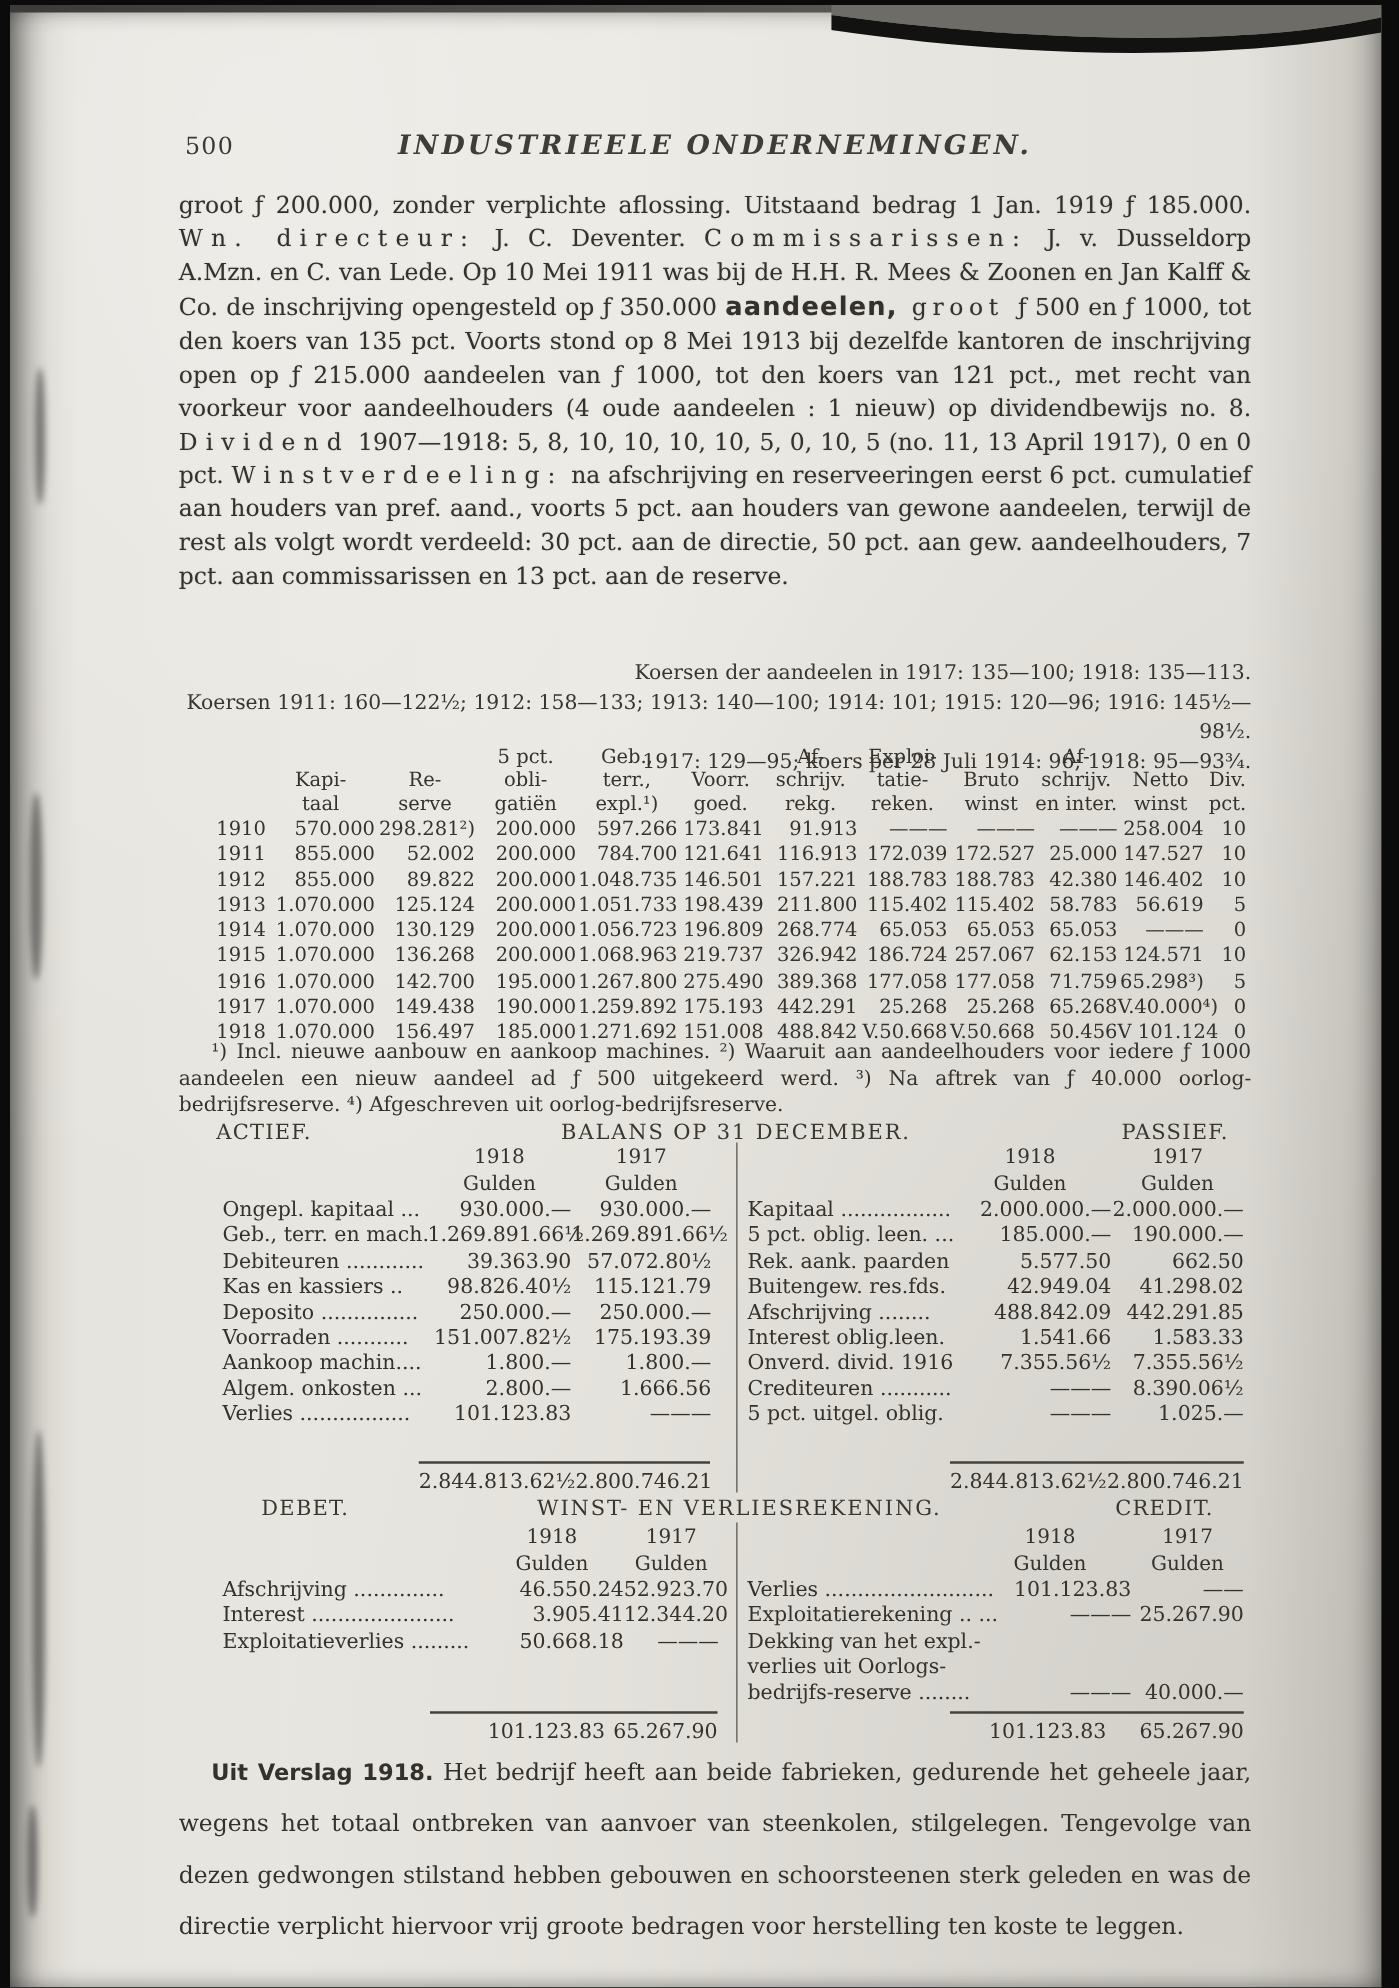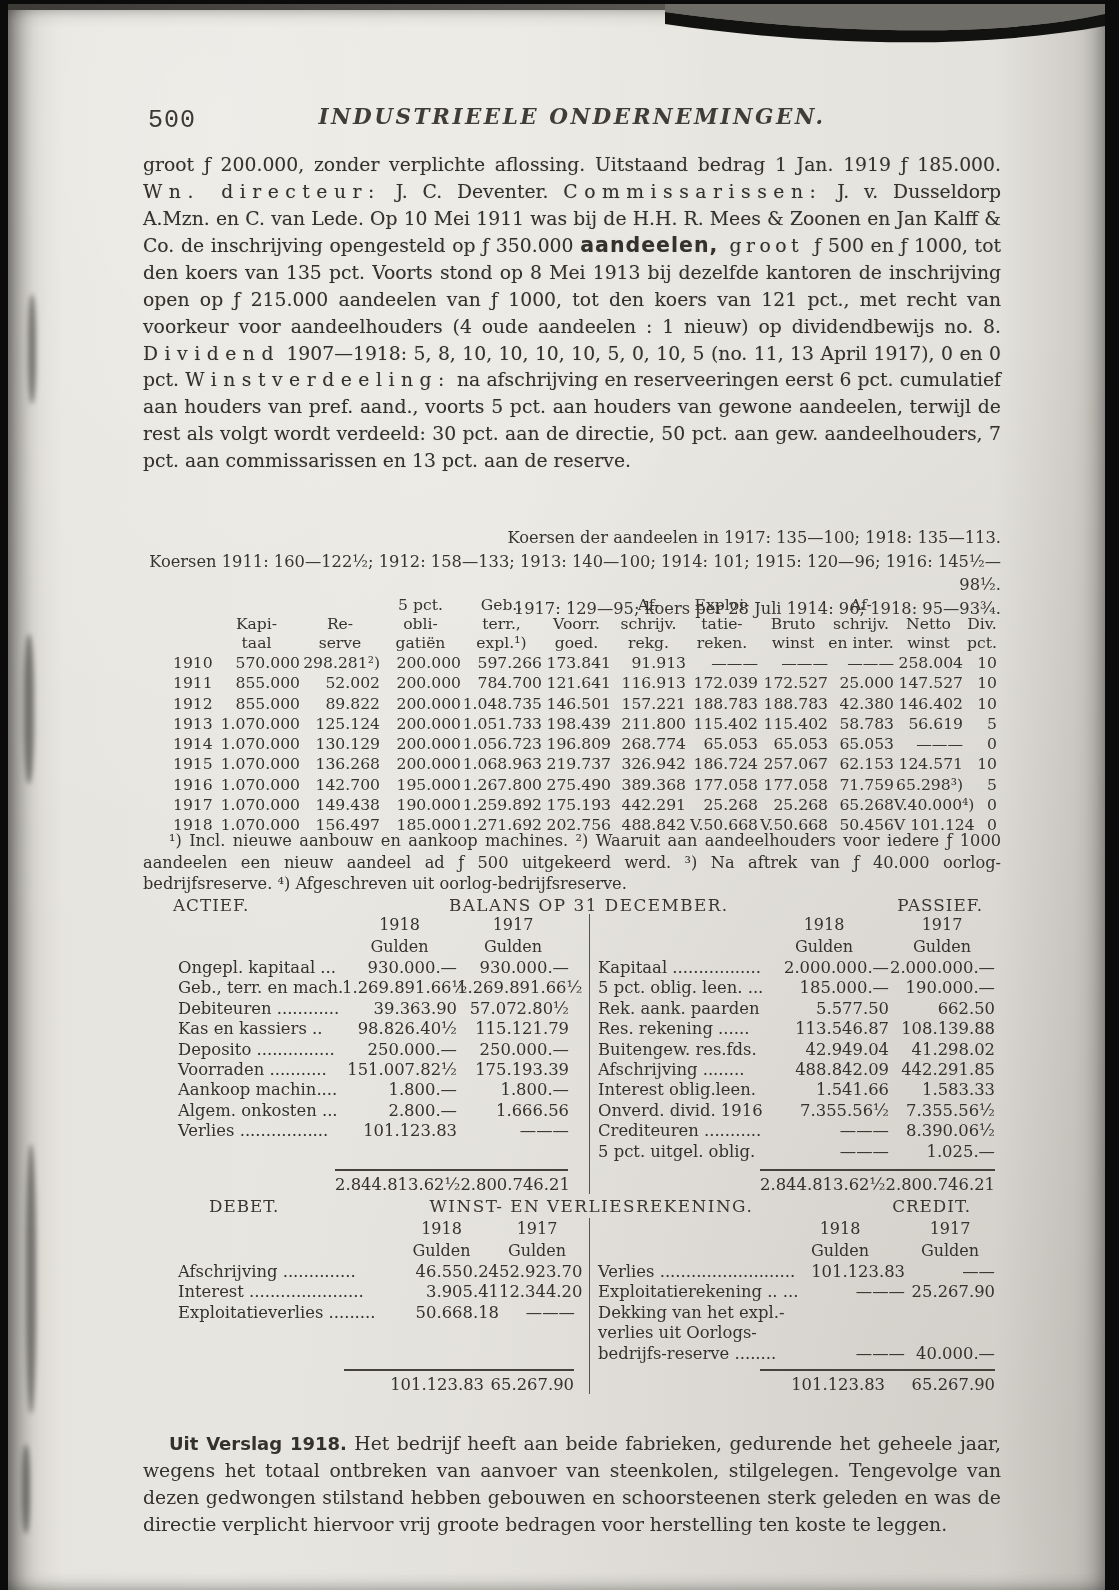--- a/index.html
+++ b/index.html
@@ -20,21 +20,21 @@
       inset 0 14px 20px -12px rgba(0,0,0,.45),
       inset 0 -12px 18px -12px rgba(0,0,0,.25);
     color:#37342e;
   }
   .topstrip{position:absolute;left:0;top:0;width:100%;height:6px;background:linear-gradient(90deg,#3c3b38,#585651 60%,#2c2b29);}
   .curl{position:absolute;top:0;right:0;width:440px;height:48px;pointer-events:none;}
   .smudge{position:absolute;background:#2e2d2b;filter:blur(2.5px);opacity:.55;border-radius:50%/40%;}
   .content{position:absolute;left:135px;top:0;width:858px;}
 
   .pagehead{position:absolute;top:100px;left:0;width:100%;height:30px;}
-  .pagenum{position:absolute;left:5px;top:2px;font-size:25px;letter-spacing:1px;color:#3d3a35;font-family:Liberation Mono, monospace;}
+  .pagenum{position:absolute;left:5px;top:2px;font-size:19px;letter-spacing:1px;color:#3d3a35;}
   .ptitle{position:absolute;left:50%;transform:translateX(-50%);top:0;
     font-style:italic;font-weight:bold;font-size:21.5px;letter-spacing:2.5px;color:#403d37;white-space:nowrap;}
 
   .para{position:absolute;left:0;top:148px;width:858px;font-size:18.8px;line-height:26.8px;
     text-align:justify;color:#34312b;text-shadow:0 0 1px rgba(55,52,46,.25);}
   .sp{letter-spacing:6.5px;}
   .sp2{letter-spacing:4.5px;}
   .bd{font-weight:bold;font-size:20.5px;letter-spacing:1px;font-family:"DejaVu Sans","Liberation Sans",sans-serif;}
 
   .koersen{position:absolute;left:0;top:522px;width:858px;text-align:right;font-size:16.3px;line-height:23.5px;color:#38352f;}
@@ -76,22 +76,22 @@
   .bal-l-c1{width:115px;} .bal-l-c2{width:132px;}
   .half-l .c2pad{padding-right:20px;}
   .bal-r-c1{width:130px;} .bal-r-c2{width:112px;}
   .half-r .c2pad{padding-right:6px;}
 
   .wv-wrap{top:1214px;height:176px;}
   .wv-l-c1{width:115px;} .wv-l-c2{width:90px;}
   .wv-l .c2pad{padding-right:14px;}
   .wv-r-c1{width:130px;} .wv-r-c2{width:96px;}
 
-  .verslag{position:absolute;left:0;top:1394px;width:858px;font-size:18.8px;line-height:27px;
-    text-align:justify;color:#34312b;margin-top:32px;}
+  .verslag{position:absolute;left:0;top:1394px;width:858px;font-size:18.8px;line-height:41px;
+    text-align:justify;color:#34312b;}
   .verslag .lead{font-weight:bold;font-family:"DejaVu Sans","Liberation Sans",sans-serif;font-size:18px;}
   .indent{display:inline-block;width:26px;}
   .prelab{white-space:pre;}
 </style>
 </head>
 <body>
 
 <div class="paper">
   <div class="topstrip"></div>
   <svg class="curl" viewBox="0 0 440 48" preserveAspectRatio="none">
@@ -321,21 +321,21 @@
               <td>V.40.000⁴)</td>
               <td>0</td>
             </tr>
 
             <tr>
               <td>1918</td>
               <td>1.070.000</td>
               <td>156.497</td>
               <td>185.000</td>
               <td>1.271.692</td>
-              <td>202.756</td>
+              <td>151.008</td>
               <td>488.842</td>
               <td>V.50.668</td>
               <td>V.50.668</td>
               <td>50.456</td>
               <td>V 101.124</td>
               <td>0</td>
             </tr>
           </tbody>
       </table>
     </div>
@@ -465,25 +465,20 @@
                 <td class="num">185.000.—</td>
                 <td class="num c2pad">190.000.—</td>
               </tr>
 
               <tr>
                 <td class="lab prelab">Rek. aank. paarden</td>
                 <td class="num">5.577.50</td>
                 <td class="num c2pad">662.50</td>
               </tr>
 
-              <tr>
-                <td class="lab prelab">Res. rekening ......</td>
-                <td class="num">113.546.87</td>
-                <td class="num c2pad">108.139.88</td>
-              </tr>
 
               <tr>
                 <td class="lab prelab">Buitengew. res.fds.</td>
                 <td class="num">42.949.04</td>
                 <td class="num c2pad">41.298.02</td>
               </tr>
 
               <tr>
                 <td class="lab prelab">Afschrijving ........</td>
                 <td class="num">488.842.09</td>

